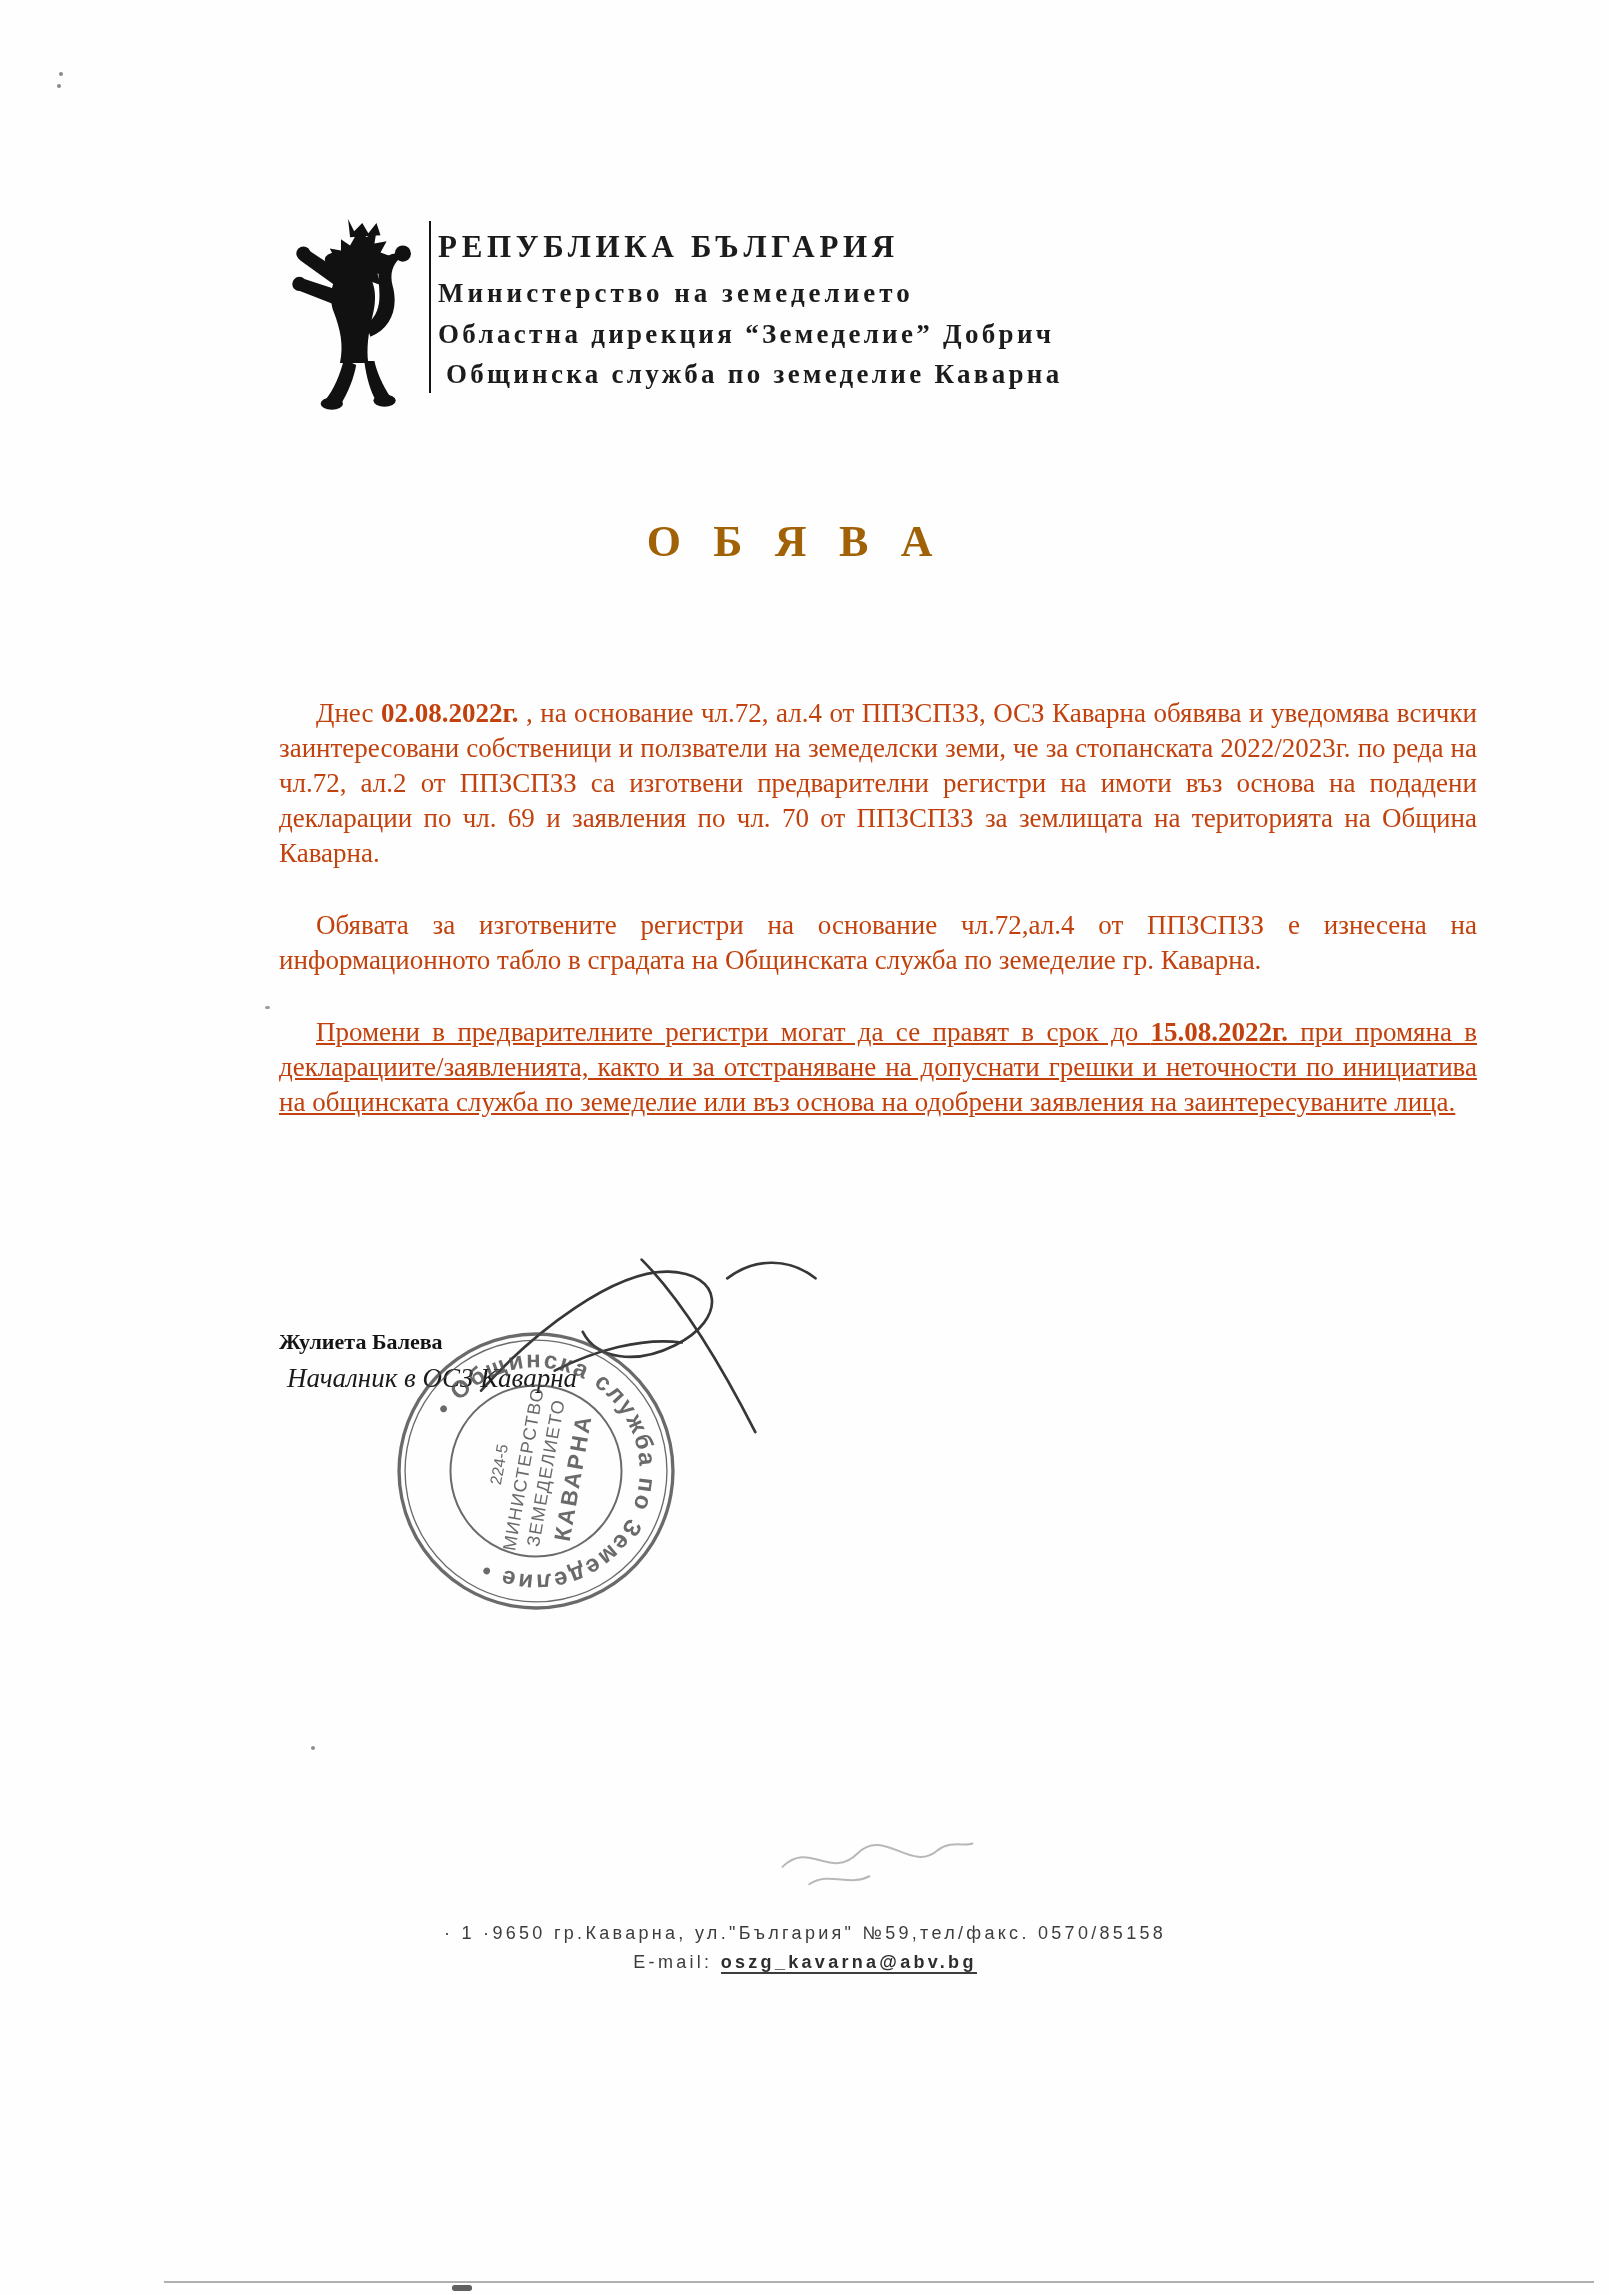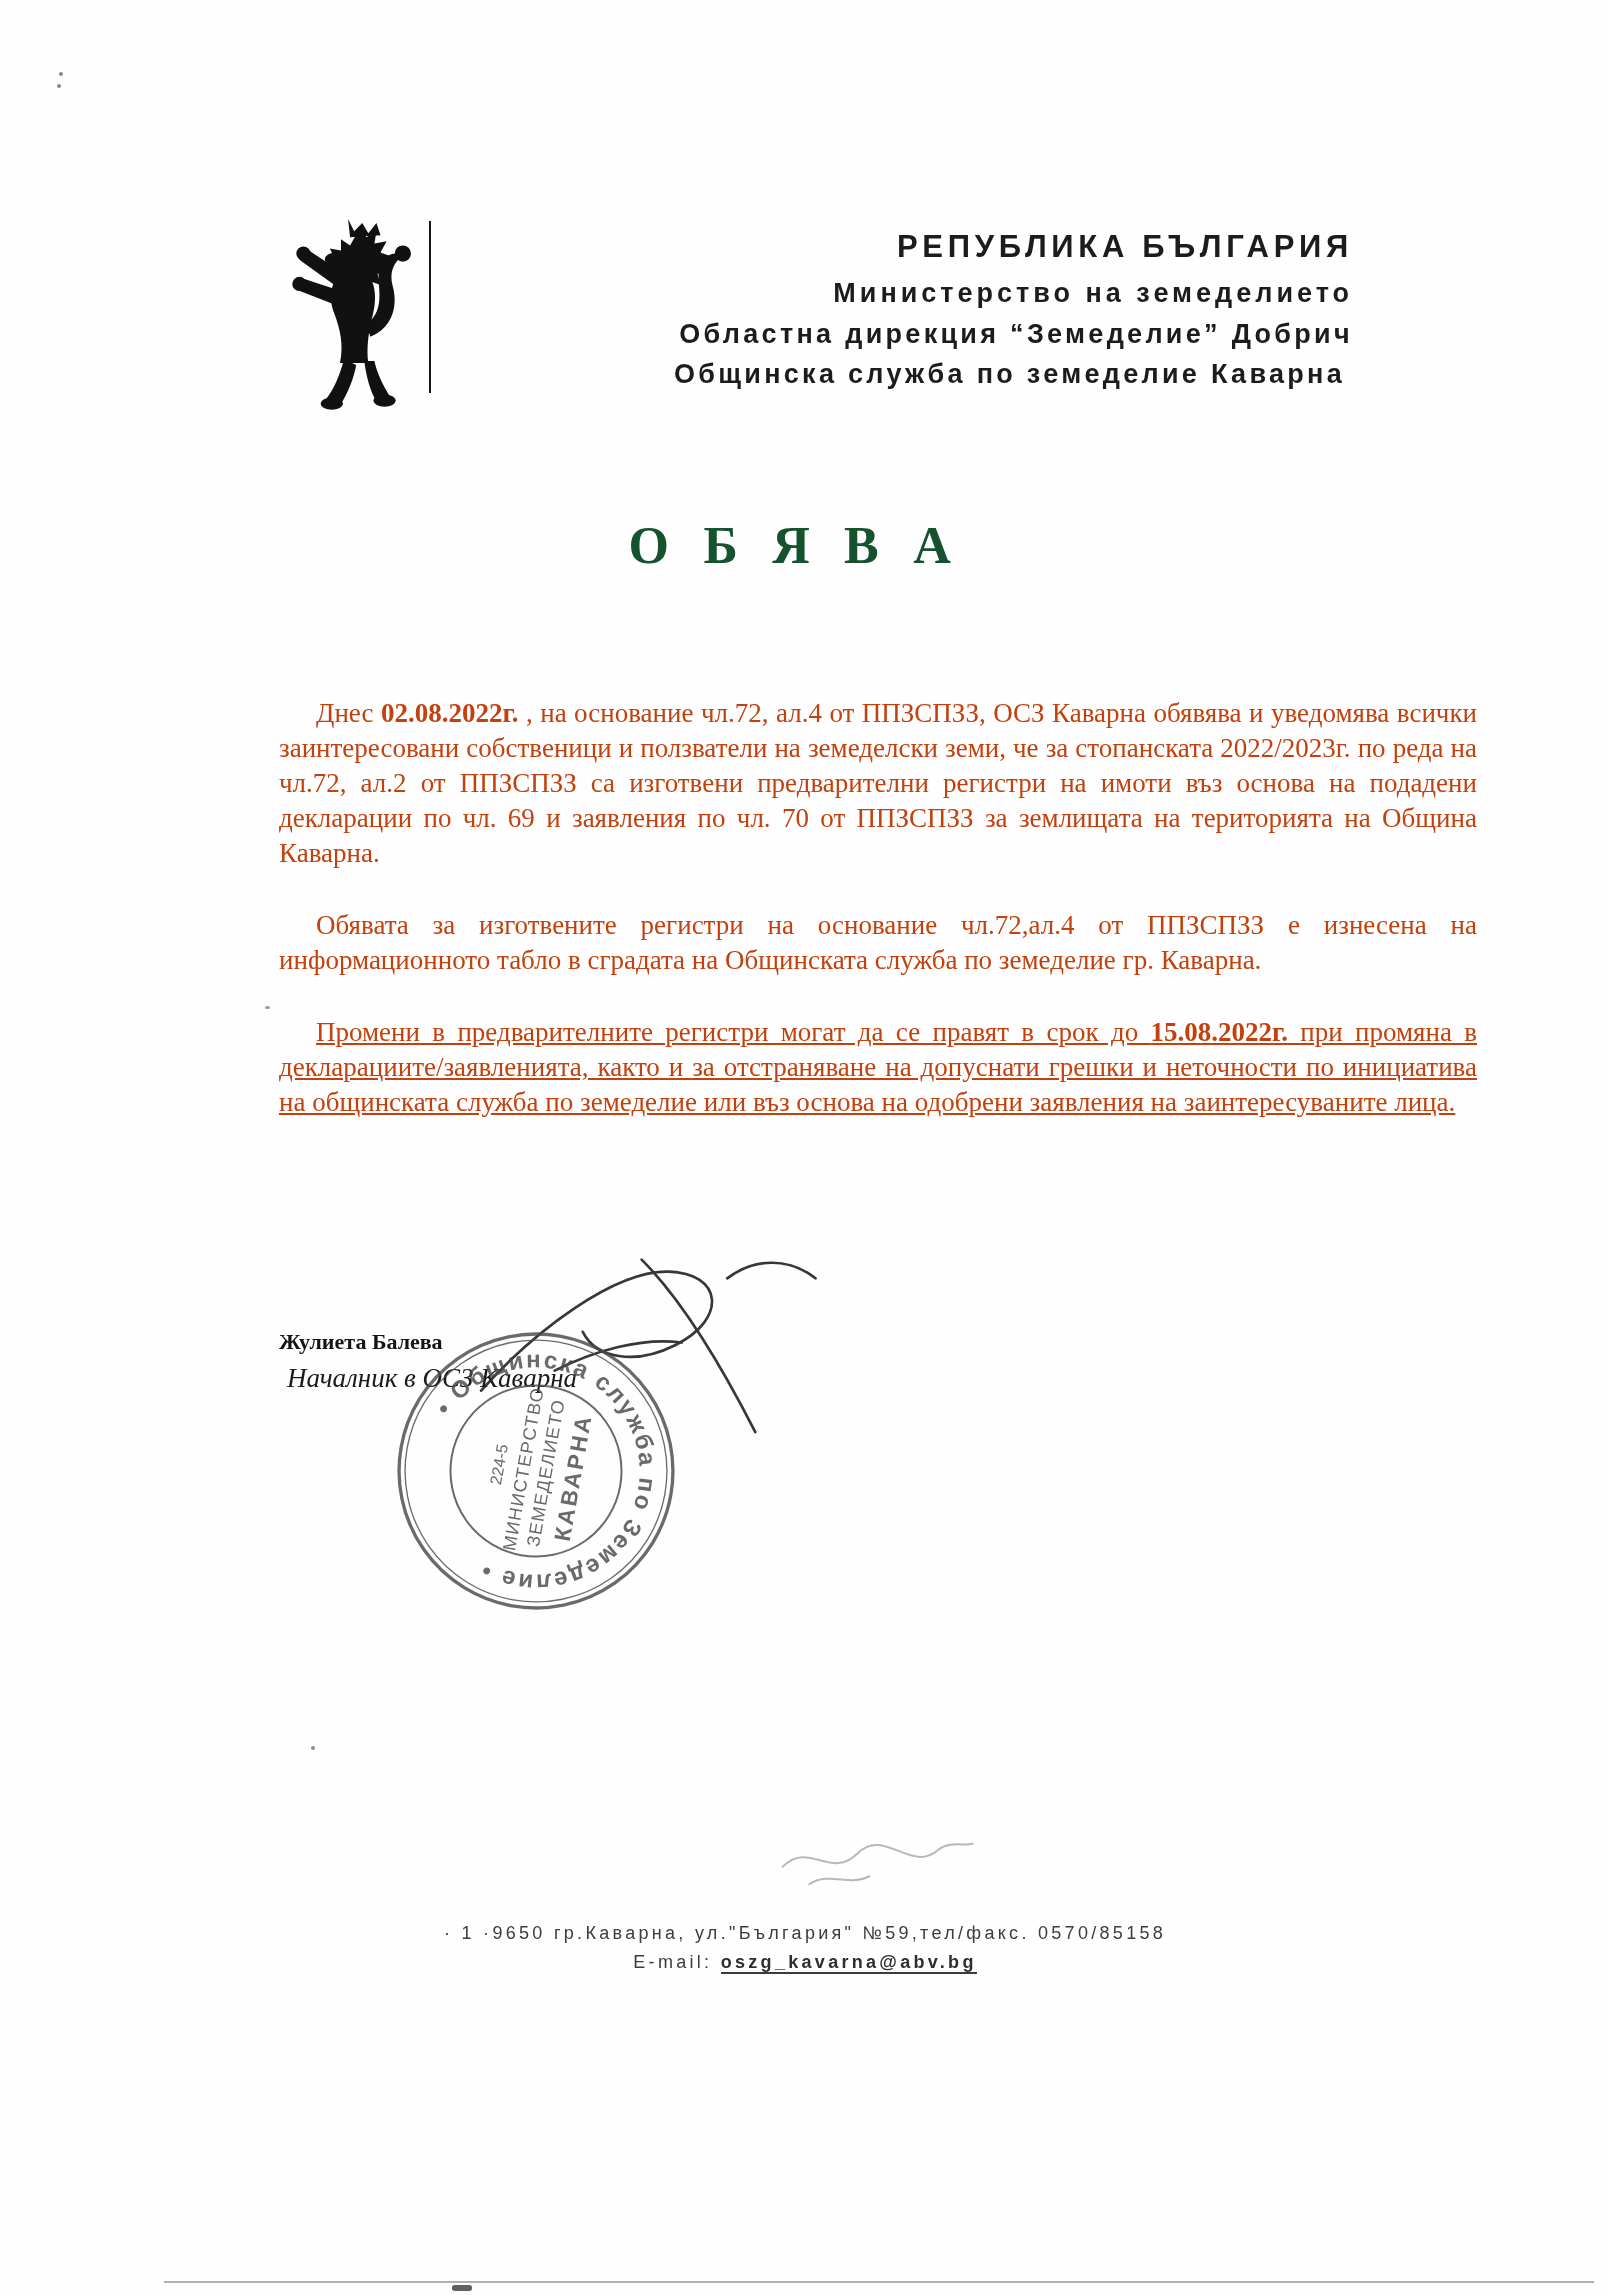--- a/index.html
+++ b/index.html
@@ -10,35 +10,35 @@
     background:#fefefe;
     font-family:"Liberation Serif", serif;
     color:#181818;
     overflow:hidden;
   }
 
   
   .emblem{position:absolute;left:273px;top:215px;width:142px;height:213px;}
   .header-divider{position:absolute;left:429px;top:221px;width:2px;height:172px;background:#141414;}
   .header-text{
-    position:absolute;left:464px;top:229px;width:889px;
-    text-align:right;
-    font-family:Liberation Sans, sans-serif;
+    position:absolute;left:438px;top:229px;width:889px;
+    text-align:left;
+    font-family:Liberation Serif, serif;
     font-weight:bold;color:#1c1c1c;
   }
   .h-country{font-size:31px;letter-spacing:4.7px;margin:0 0 13.4px 0;}
   .h-ministry{font-size:27px;letter-spacing:4px;margin:0 0 9.4px 0;}
   .h-directorate{font-size:27px;letter-spacing:3.3px;margin:0 0 9.4px 0;}
   .h-office{font-size:27px;letter-spacing:3.3px;margin:8px;}
 
   
   .doc-title{
     position:absolute;left:0;top:516px;width:1590px;
     text-align:center;
-    font-size:52px;font-weight:bold;letter-spacing:10.7px;color:#14532d;
+    font-size:44px;font-weight:bold;letter-spacing:10.7px;color:#a16207;
   }
 
   
   .body-text{
     position:absolute;left:279px;top:696px;width:1198px;
     font-size:27px;line-height:35px;text-align:justify;color:#c2410c;
   }
   .para{margin:0 0 37px 0;text-indent:37px;}
   .para.last{margin-bottom:12px;text-decoration:underline;}
   .bold-date{font-weight:bold;}

